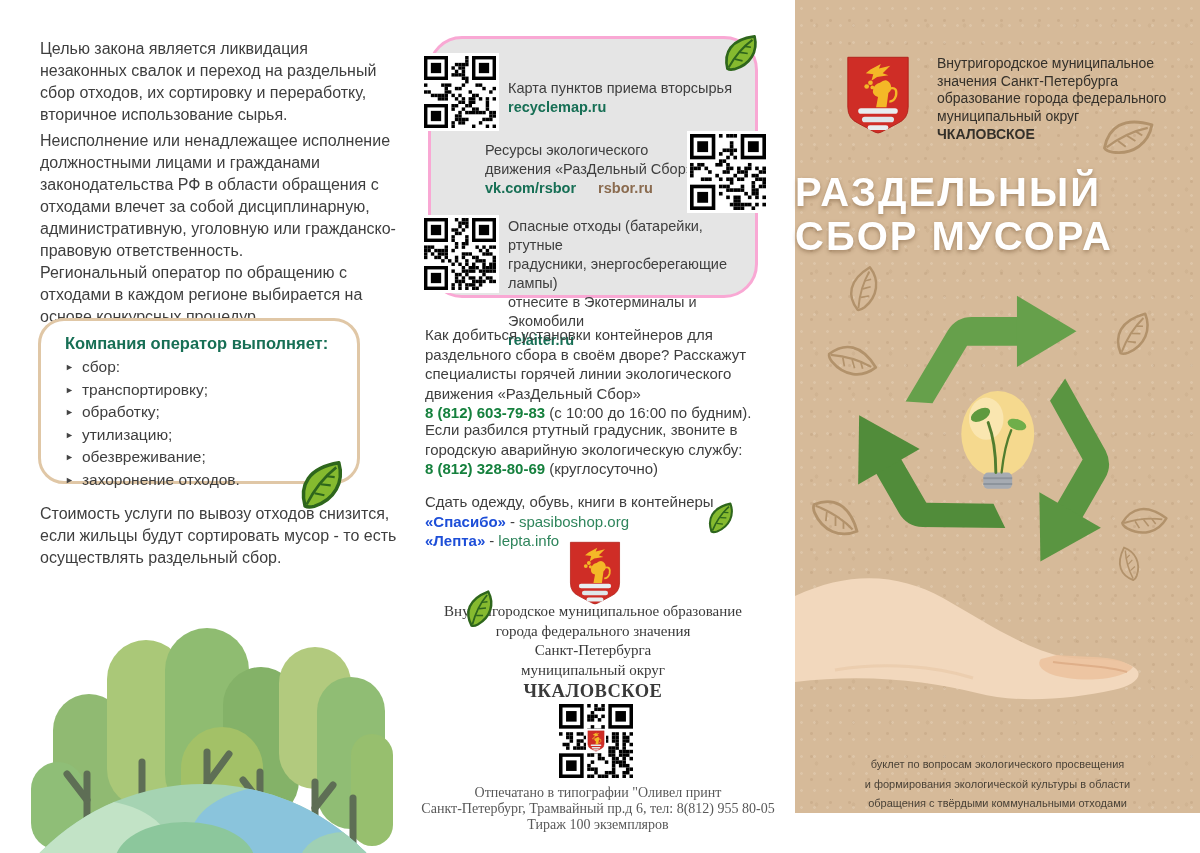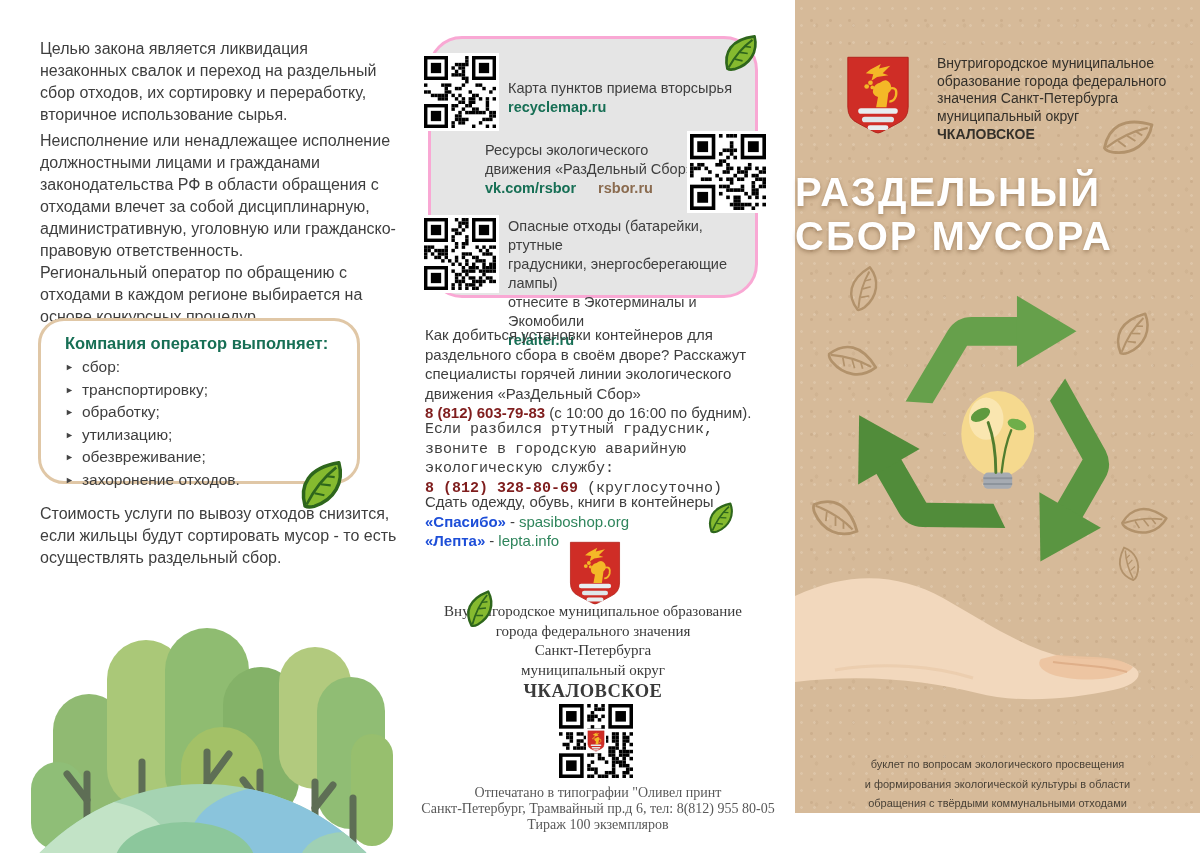--- a/index.html
+++ b/index.html
@@ -19,21 +19,21 @@
 
   
   .qr-box { border:3px solid #f9a8d4; border-radius:34px; background:#e5e5e5; }
   .qr { background:#fff; padding:3px; }
   .qr svg { display:block; }
   .qr-entry-text { font-size:14.5px; line-height:19px; color:#3e3e3e; }
   .mid-text { font-size:15px; line-height:19.5px; color:#3e3e3e;margin-top:11px; }
   .green-link { color:#176f55; font-weight:bold; text-decoration:none; }
   .brown-link { color:#8a6b4f; font-weight:bold; text-decoration:none; }
   .soft-green-link { color:#2f855c; text-decoration:none; font-weight:normal; }
-  .phone { color:#7f1d1d; font-weight:bold; }
+  .phone { color:#15803d; font-weight:bold; }
   .bold-dark { font-weight:bold; color:#1d4ed8; }
   .sep { margin:0 4px; }
 
   .serif-block { font-family:"Liberation Serif", serif; color:#3a3a3a; font-size:15px; line-height:19.5px; text-align:center; }
   .serif-name { font-size:18.5px; font-weight:bold; letter-spacing:.5px; margin-top:2px; }
   .print-block { font-family:"Liberation Serif", serif; color:#585858; font-size:14px; line-height:16px; text-align:center; }
 
   
   .kraft {
     background:
@@ -517,21 +517,21 @@
       <div>отнесите в Экотерминалы и Экомобили</div>
       <a class="green-link">relaiter.ru</a>
     </div>
   </div>
 
   <div class="abs mid-text" style="left:425px; top:314px; width:356px;">
     <span>Как добиться установки контейнеров для раздельного сбора в своём дворе? Расскажут специалисты горячей линии экологического движения «РазДельный Сбор»</span><br>
     <span class="phone">8 (812) 603-79-83</span><span> (с 10:00 до 16:00 по будним).</span>
   </div>
 
-  <div class="abs mid-text" style="left:425px; top:409px; width:356px;font-family:Liberation Mono, monospace;">
+  <div class="abs mid-text" style="left:425px; top:409px; width:356px;">
     <span>Если разбился ртутный градусник, звоните в городскую аварийную экологическую службу:</span><br>
     <span class="phone">8 (812) 328-80-69</span><span> (круглосуточно)</span>
   </div>
 
   <div class="abs mid-text" style="left:425px; top:481px; width:356px;">
     <span>Сдать одежду, обувь, книги в контейнеры</span><br>
     <span class="bold-dark">«Спасибо»</span><span class="sep">-</span><a class="soft-green-link">spasiboshop.org</a><br>
     <span class="bold-dark">«Лепта»</span><span class="sep">-</span><a class="soft-green-link">lepta.info</a>
   </div>
 
@@ -742,22 +742,22 @@
           <circle cx="23" cy="34" r="2.5" fill="#f4b827"></circle>
           <circle cx="29" cy="35" r="2" fill="#f4b827"></circle>
           <rect x="14" y="57" width="42" height="6" rx="3" fill="#e8eef0"></rect>
           <rect x="18" y="66" width="34" height="6" rx="3" fill="#dfe7ea"></rect>
           <rect x="24" y="75" width="22" height="5" rx="2.5" fill="#e8eef0"></rect>
         </svg>
       </span>
 
     <div class="abs cover-header" style="left:142px; top:55px; width:245px;">
       <div>Внутригородское муниципальное</div>
+      <div>значения Санкт-Петербурга</div>
       <div>образование города федерального</div>
-      <div>значения Санкт-Петербурга</div>
       <div>муниципальный округ</div>
       <div class="muni-name">ЧКАЛОВСКОЕ</div>
     </div>
 
     <span class="leaf-o abs" style="left:308px; top:112px; width:50px; height:50px; transform:rotate(20deg);">
         <svg viewBox="0 0 24 24">
           <path d="M3.2,20.8 C1.6,11 6.5,3.4 20.8,2.6 C22.4,11.8 17,19.4 7.4,21.4 C5.6,21.7 4.2,21.6 3.2,20.8 Z" fill="none" stroke="#b2926b" stroke-width="1.4" stroke-linejoin="round"></path>
           <path d="M4,20.2 C8,14 13,8.6 19.4,4.6" stroke="#b2926b" stroke-width="1.1" fill="none"></path>
           <path d="M8.2,15.4 L12.6,16.8 M11.4,11.6 L16,12.6 M14.6,8.2 L18.2,9" stroke="#b2926b" stroke-width="0.9" fill="none"></path>
         </svg>

